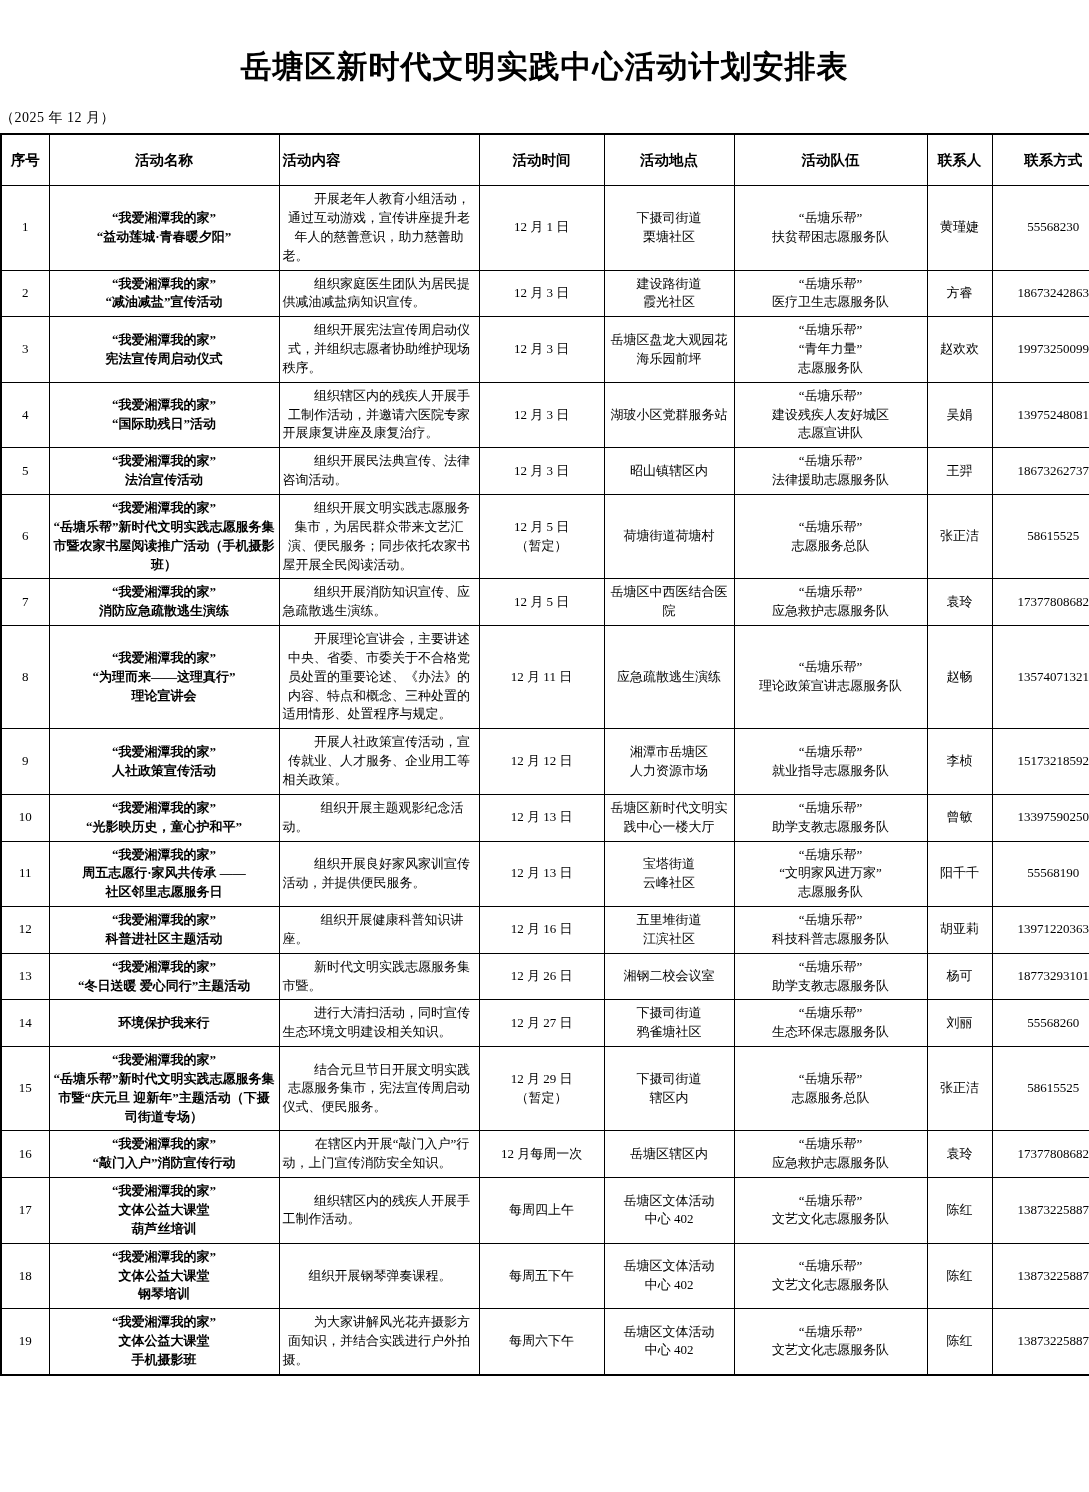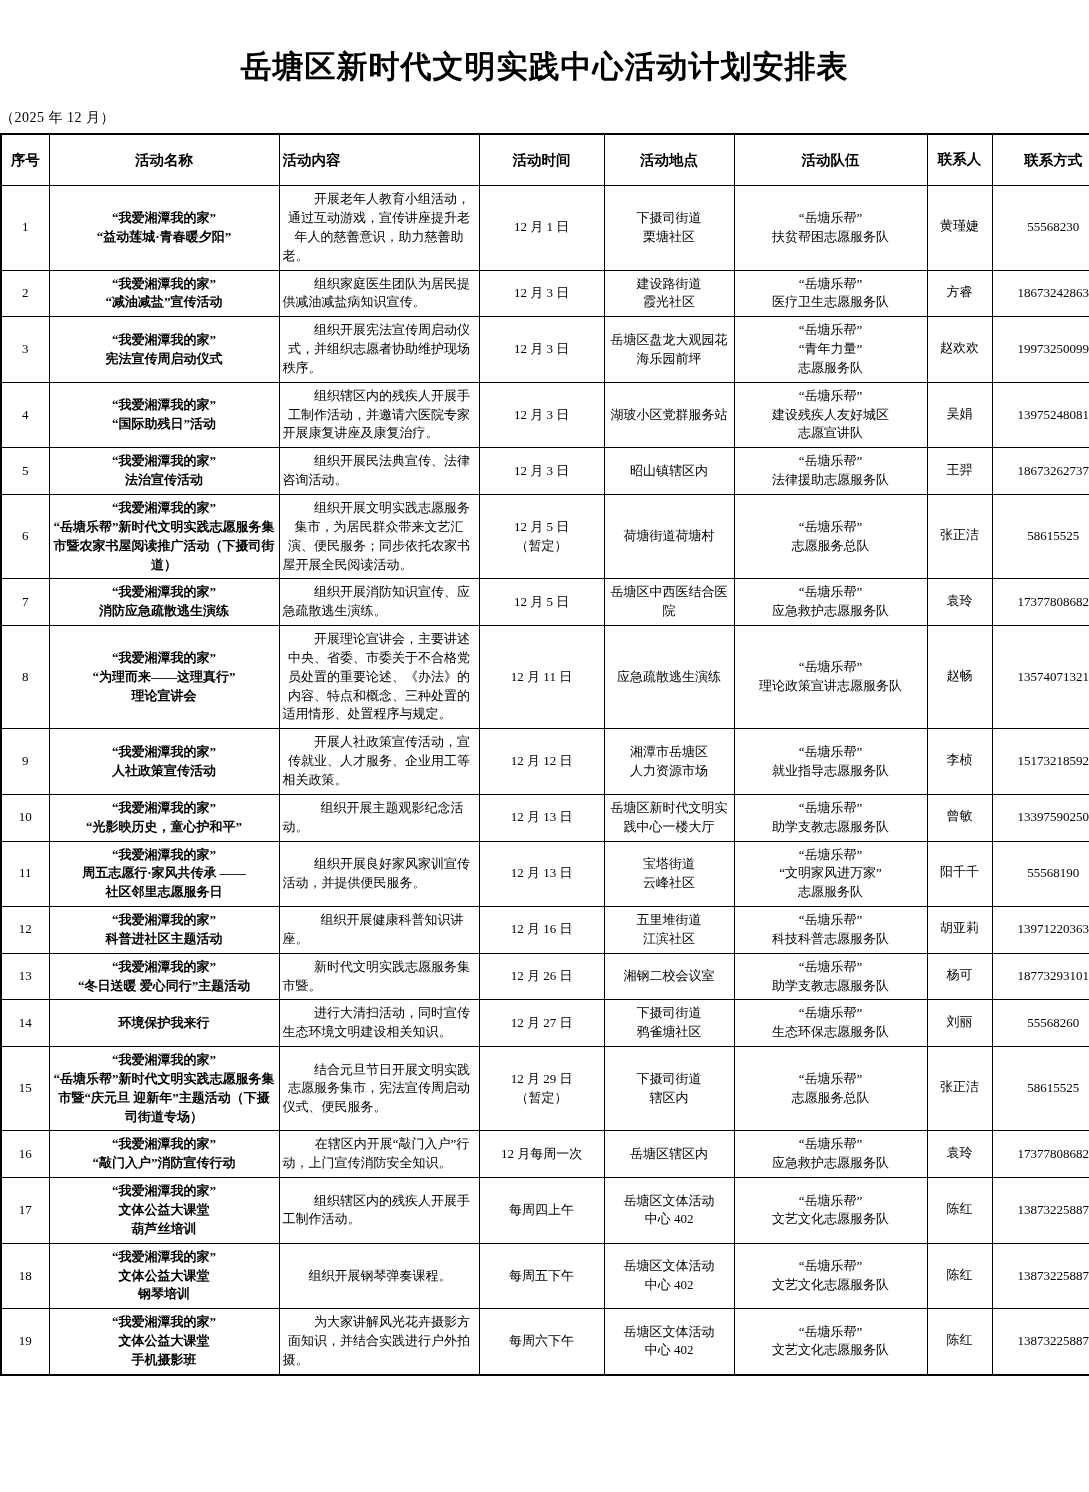--- a/index.html
+++ b/index.html
@@ -61,21 +61,21 @@
   
   table.sched {
     border: 2px solid #000;
   }
   .c-idx   { width: 48px; }
   .c-name  { width: 230px; font-weight: bold; }
   .c-cont  { width: 200px; text-align: justify; text-align-last: left; padding-left: 12px; padding-right: 10px; text-indent: 2em; }
   .c-time  { width: 125px; }
   .c-place { width: 130px; }
   .c-team  { width: 193px; }
-  .c-person{ width: 65px; font-family: Liberation Mono, monospace; }
+  .c-person{ width: 65px; }
   .c-phone { width: 123px; }
   thead .c-cont { text-indent: 0; text-align: center; }
   td.c-cont { vertical-align: middle; }
   .cellline { display: block; }
 </style>
 </head>
 <body>
 
 <div class="page">
 
@@ -250,21 +250,21 @@
           <td class="c-phone">
             <span class="cellline">18673262737</span>
           </td>
         </tr>
         <tr>
           <td class="c-idx">
             <span class="cellline">6</span>
           </td>
           <td class="c-name">
             <span class="cellline">“我爱湘潭我的家”</span>
-            <span class="cellline">“岳塘乐帮”新时代文明实践志愿服务集市暨农家书屋阅读推广活动（下摄司街道）</span>
+            <span class="cellline">“岳塘乐帮”新时代文明实践志愿服务集市暨农家书屋阅读推广活动（手机摄影班）</span>
           </td>
           <td class="c-cont">
             <span class="cellline">组织开展文明实践志愿服务集市，为居民群众带来文艺汇演、便民服务；同步依托农家书屋开展全民阅读活动。</span>
           </td>
           <td class="c-time">
             <span class="cellline">12 月 5 日</span>
             <span class="cellline">（暂定）</span>
           </td>
           <td class="c-place">
             <span class="cellline">荷塘街道荷塘村</span>

